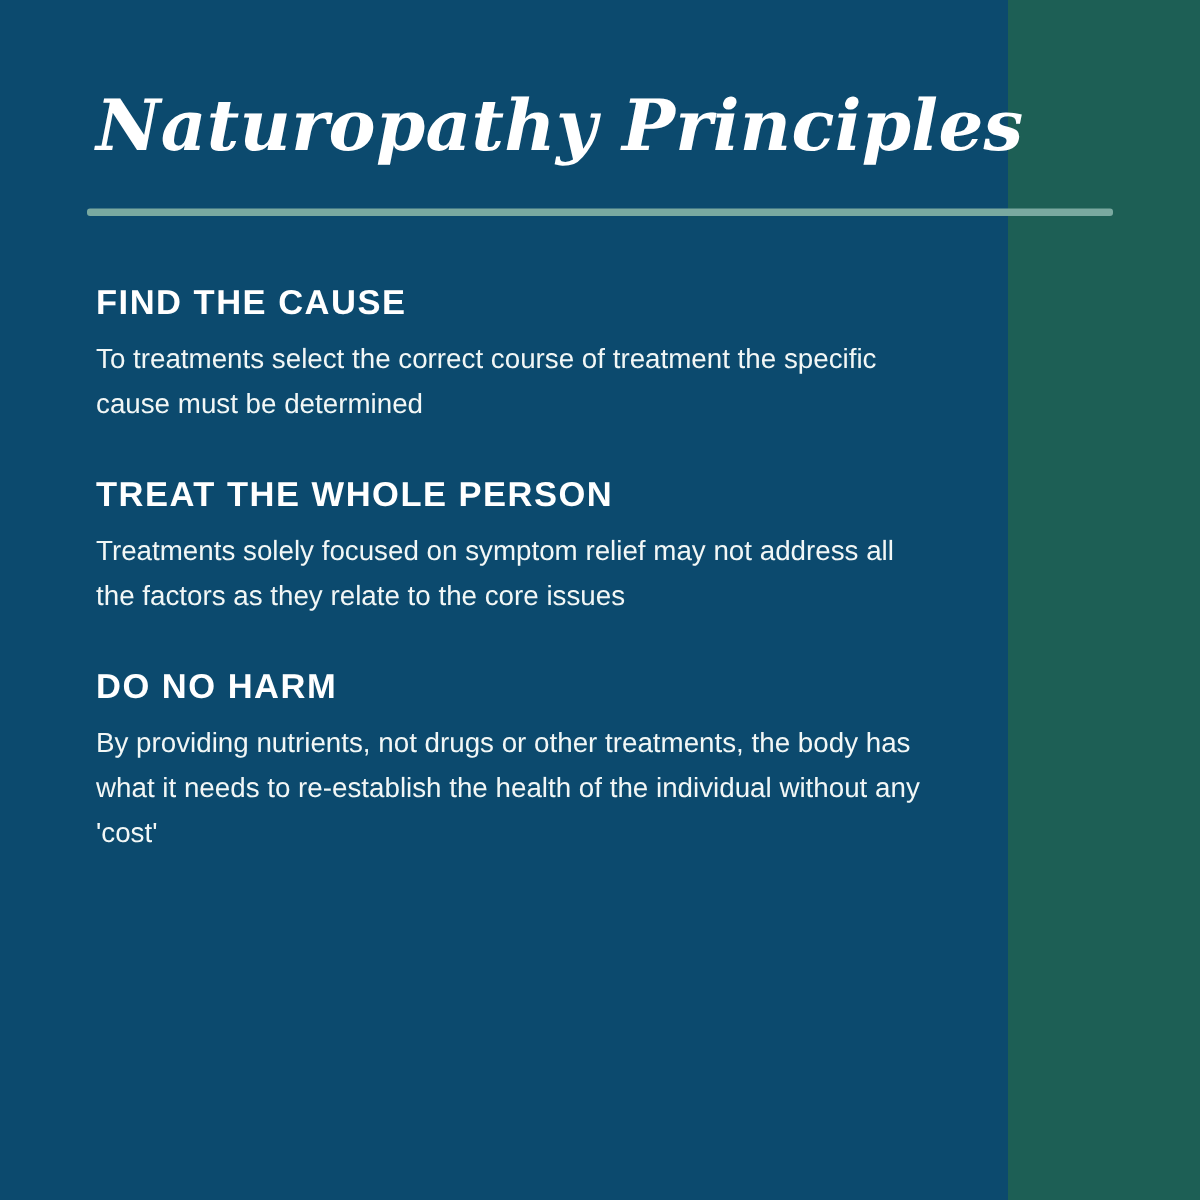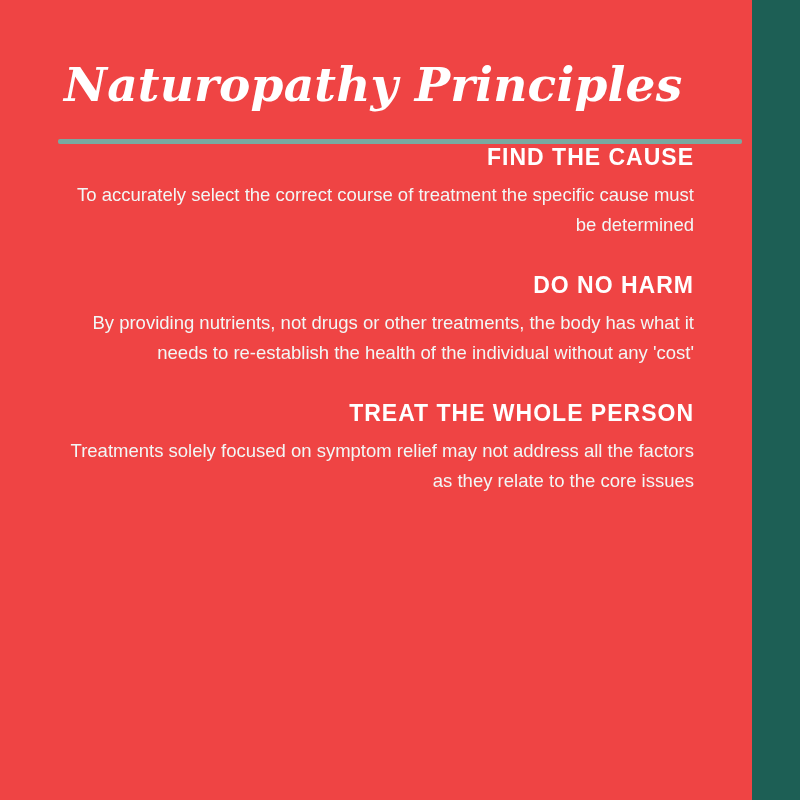--- a/index.html
+++ b/index.html
@@ -8,23 +8,23 @@
   }
   body {
     width: 800px;
     height: 800px;
     background: #1d5f55;
     font-family: "Liberation Sans", sans-serif;
     overflow: hidden;
   }
   .poster {
     position: relative;
-    width: 752px;
+    width: 672px;
     height: 800px;
-    background: #ef4444;
+    background: #0c4a6e;
     box-sizing: border-box;
     padding: 40px 58px 0 58px;
   }
   .title {
     font-family: "DejaVu Serif", "Liberation Serif", serif;
     font-style: italic;
     font-weight: 700;
     font-size: 47px;
     line-height: 1.15;
     color: #ffffff;
@@ -34,21 +34,21 @@
   }
   .divider {
     margin-top: 27px;
     margin-left: 0;
     width: 684px;
     height: 5px;
     background: #7aa9a0;
     border-radius: 2px;
   }
   .principles {
-    text-align: right;
+    margin-top: 44px;
   }
   .principle {
     margin-bottom: 32px;
   }
   .principle:last-child {
     margin-bottom: 0;
   }
   .p-heading {
     font-family: "Liberation Sans", sans-serif;
     font-weight: 700;
@@ -74,30 +74,30 @@
 <div class="poster">
 
   <h1 class="title">Naturopathy Principles</h1>
 
   <div class="divider"></div>
 
   <div class="principles">
 
     <div class="principle">
       <div class="p-heading">FIND THE CAUSE</div>
-      <p class="p-body">To accurately select the correct course of treatment the specific cause must be determined</p>
+      <p class="p-body">To treatments select the correct course of treatment the specific cause must be determined</p>
+    </div>
+
+    <div class="principle">
+      <div class="p-heading">TREAT THE WHOLE PERSON</div>
+      <p class="p-body">Treatments solely focused on symptom relief may not address all the factors as they relate to the core issues</p>
     </div>
 
     <div class="principle">
       <div class="p-heading">DO NO HARM</div>
       <p class="p-body">By providing nutrients, not drugs or other treatments, the body has what it needs to re-establish the health of the individual without any 'cost'</p>
-    </div>
-
-    <div class="principle">
-      <div class="p-heading">TREAT THE WHOLE PERSON</div>
-      <p class="p-body">Treatments solely focused on symptom relief may not address all the factors as they relate to the core issues</p>
     </div>
 
     <div class="principle">
     </div>
 
   </div>
 </div>
 
 </body></html>

